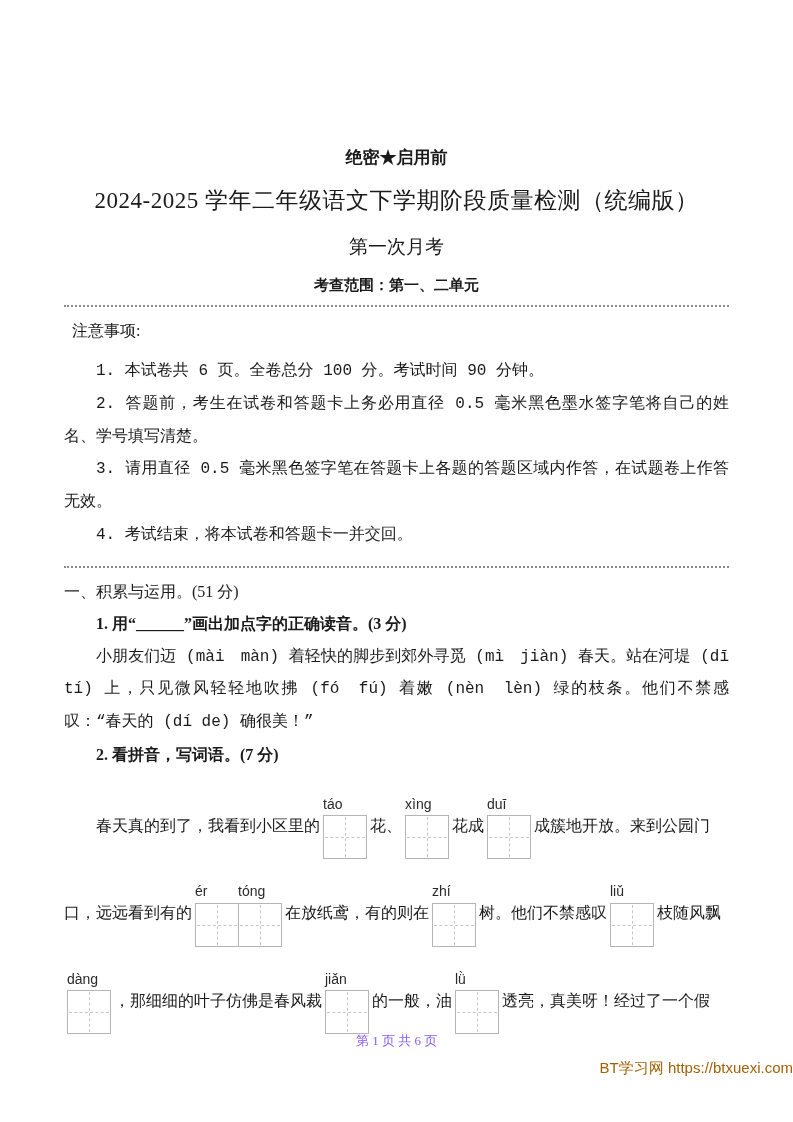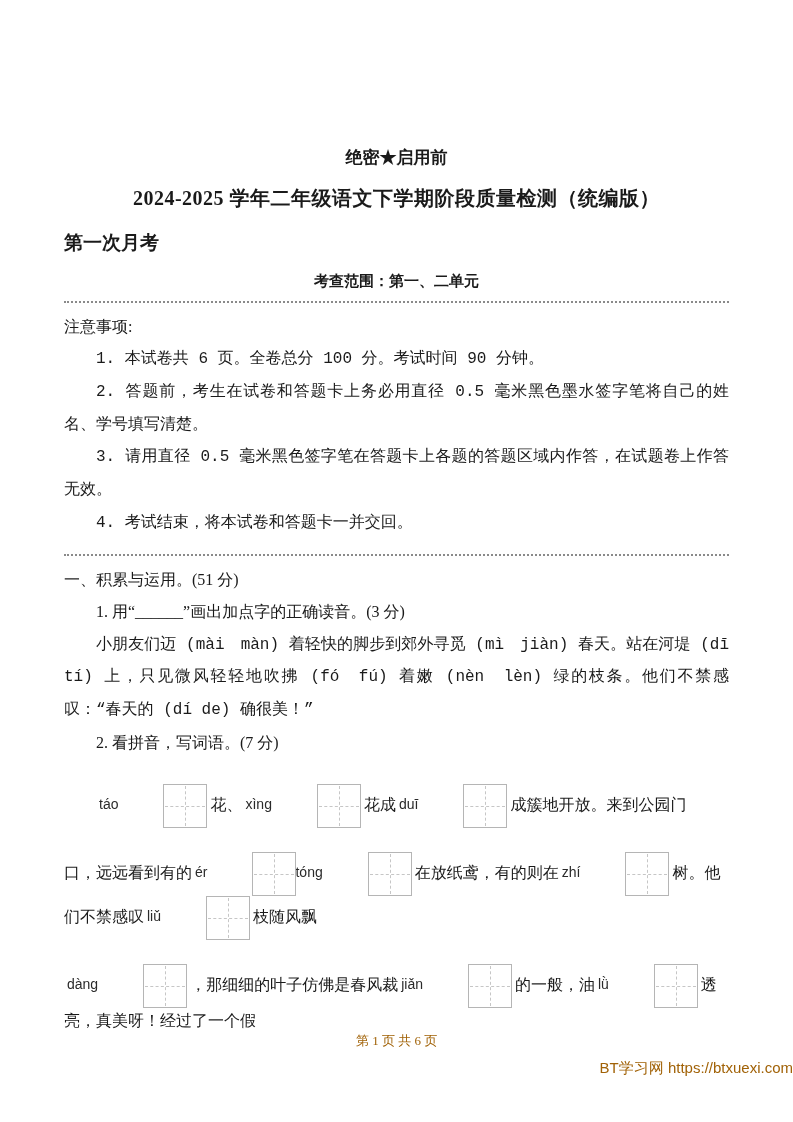--- a/index.html
+++ b/index.html
@@ -18,84 +18,84 @@
   .content {
     padding: 146px 64px 0 64px;
   }
   .classification {
     font-size: 17px;
     font-weight: bold;
     text-align: center;
   }
   .title {
     text-align: center;
-    font-size: 20px;
-    font-weight: bold;
+    font-size: 23px;
+    font-weight: normal;
     margin-top: 16px;
     letter-spacing: 0.5px;
   }
   .subtitle {
+    text-align: center;
     font-size: 19px;
-    font-weight: bold;
+    font-weight: normal;
     margin-top: 18px;
   }
   .scope {
     text-align: center;
     font-size: 15px;
     font-weight: bold;
     margin-top: 16px;
   }
   .dotted-sep {
     border: none;
     border-top: 2px dotted #8a8a8a;
     margin: 10px 0 8px 0;
   }
   .dotted-sep.second {
     margin-top: 14px;
   }
   .notice-heading {
     font-size: 16px;
     line-height: 2.0;
-    margin: 0;
+    margin: 8px;
   }
   .para {
     font-size: 16px;
     line-height: 2.05;
     text-indent: 2em;
     text-align: justify;
     margin: 0;
     font-family: Liberation Mono, monospace;
   }
   .section-heading {
     font-size: 16px;
     line-height: 2.0;
     margin: 6px 0 0 0;
   }
   .prompt {
     font-size: 16px;
     line-height: 2.05;
     text-indent: 2em;
     margin: 0;
+    font-weight: bold;
   }
   .q2-line {
     font-size: 16px;
     margin-top: 24px;
     line-height: 1.6;
   }
   .q2-line.indent {
     text-indent: 2em;
   }
   .box-wrap {
     display: inline-flex;
-    flex-direction: row;
-    align-items: center;
+    flex-direction: column;
     vertical-align: middle;
     margin: 0 3px;
     text-indent: 0;
-    gap: 45px;
   }
   .box-wrap + .box-wrap {
     margin-left: -4px; 
   }
   .pinyin {
     font-family: "Liberation Sans", sans-serif;
     font-size: 14px;
     color: #2a2a2a;
     line-height: 1.25;
     margin-bottom: 2px;
@@ -126,21 +126,21 @@
     left: 50%;
     border-left: 1px dashed #c6c6c6;
   }
   .page-footer {
     position: absolute;
     left: 0;
     right: 0;
     bottom: 72px;
     text-align: center;
     font-size: 13px;
-    color: #a16207;
+    color: #8b5cf6;
   }
   .watermark {
     position: absolute;
     left: 0;
     right: 0;
     bottom: 44px;
     text-align: right;
     font-size: 15px;
     color: #a16207;
     font-family: "Liberation Sans", sans-serif;
@@ -174,21 +174,21 @@
 
   <p class="section-heading">一、积累与运用。(51 分)</p>
 
   <p class="prompt">1. 用“______”画出加点字的正确读音。(3 分)</p>
 
   <p class="para">小朋友们迈 (mài　màn) 着轻快的脚步到郊外寻觅 (mì　jiàn) 春天。站在河堤 (dī　tí) 上，只见微风轻轻地吹拂 (fó　fú) 着嫩 (nèn　lèn) 绿的枝条。他们不禁感叹：“春天的 (dí de) 确很美！”</p>
 
   <p class="prompt">2. 看拼音，写词语。(7 分)</p>
 
   <div>
-      <div class="q2-line indent"><span class="box-wrap">
+      <div class="q2-line indent"><span>春天真的到了，我看到小区里的</span><span class="box-wrap">
           <span class="pinyin">táo</span>
           <span class="tianzige"></span>
         </span><span>花、</span><span class="box-wrap">
           <span class="pinyin">xìng</span>
           <span class="tianzige"></span>
         </span><span>花成</span><span class="box-wrap">
           <span class="pinyin">duī</span>
           <span class="tianzige"></span>
         </span><span>成簇地开放。来到公园门</span></div>
       <div class="q2-line"><span>口，远远看到有的</span><span class="box-wrap">

